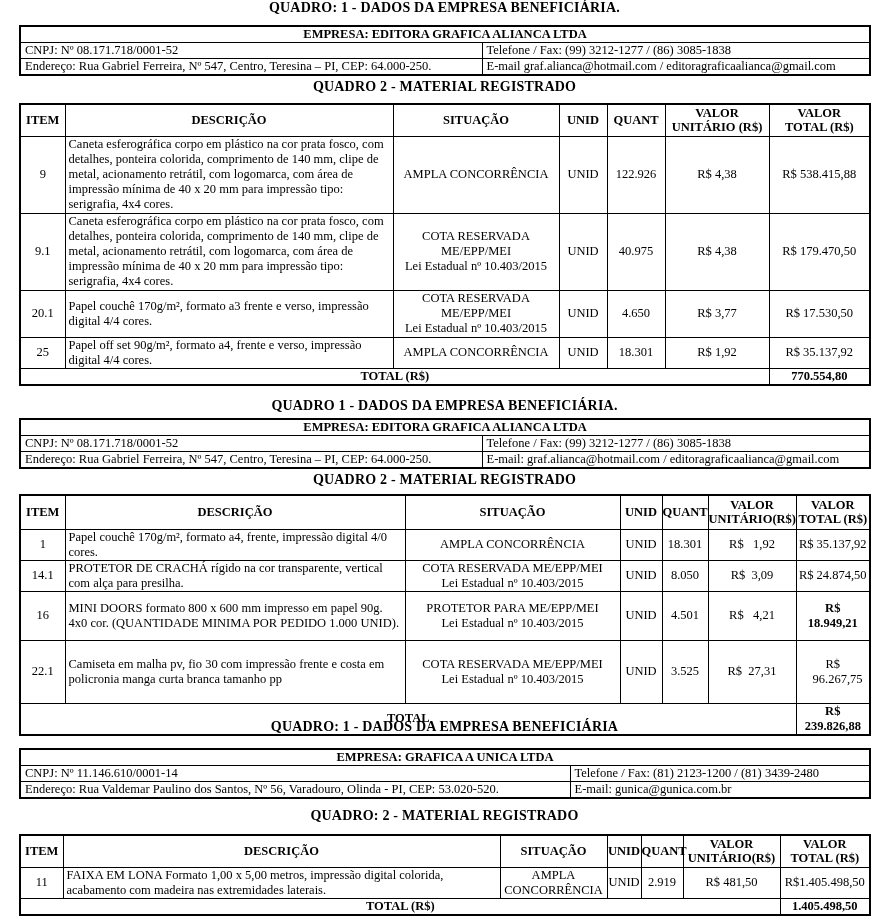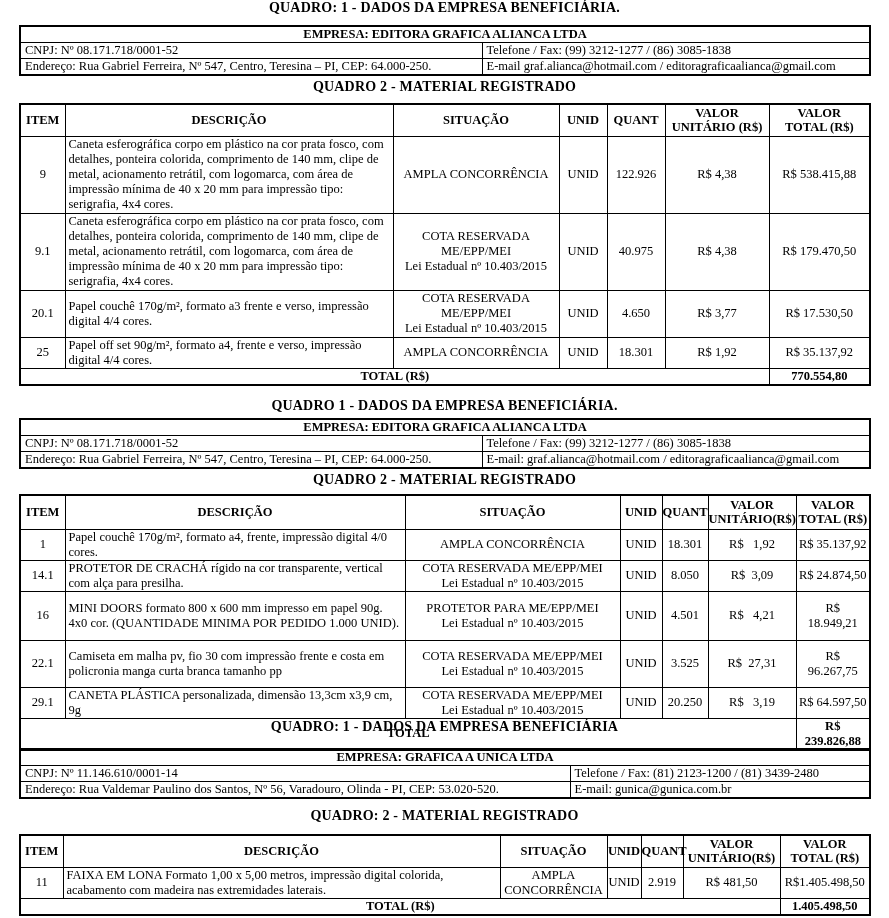--- a/index.html
+++ b/index.html
@@ -174,39 +174,30 @@
     <td class="c" style="white-space:pre;margin-top:44px;">R$  3,09</td>
     <td class="c" style="padding:0;">R$ 24.874,50</td>
   </tr>
   <tr style="height:45px;">
     <td class="c">16</td>
     <td class="desc">MINI DOORS formato 800 x 600 mm impresso em papel 90g. 4x0 cor. (QUANTIDADE MINIMA POR PEDIDO 1.000 UNID).</td>
     <td class="c"><span>PROTETOR PARA ME/EPP/MEI</span><br><span>Lei Estadual nº 10.403/2015</span></td>
     <td class="c" style="padding:0;">UNID</td>
     <td class="c" style="padding:0;">4.501</td>
     <td class="c" style="white-space:pre;margin-left:24px;">R$   4,21</td>
-    <td class="c" style="padding:9px;">R$ 18.949,21</td>
+    <td class="c" style="padding:9px;font-weight:bold;">R$ 18.949,21</td>
   </tr>
   <tr style="height:31px;">
     <td class="c">22.1</td>
     <td class="desc">Camiseta em malha pv, fio 30 com impressão frente e costa em policronia manga curta branca tamanho pp</td>
     <td class="c"><span>COTA RESERVADA ME/EPP/MEI</span><br><span>Lei Estadual nº 10.403/2015</span></td>
     <td class="c" style="padding:0;">UNID</td>
     <td class="c" style="padding:0;">3.525</td>
     <td class="c" style="white-space:pre;">R$  27,31</td>
-    <td class="c" style="padding:8px;">R$ 96.267,75</td>
-  </tr>
-  <tr style="height:31px;">
-    <td class="c">29.1</td>
-    <td class="desc">CANETA PLÁSTICA personalizada, dimensão 13,3cm x3,9 cm, 9g</td>
-    <td class="c"><span>COTA RESERVADA ME/EPP/MEI</span><br><span>Lei Estadual nº 10.403/2015</span></td>
-    <td class="c" style="padding:0;">UNID</td>
-    <td class="c" style="padding:0;">20.250</td>
-    <td class="c" style="white-space:pre;">R$   3,19</td>
-    <td class="c" style="padding:0;">R$ 64.597,50</td>
+    <td class="c" style="padding:16px;">R$ 96.267,75</td>
   </tr>
   <tr class="total-row" style="height:16px;">
     <td colspan="6" class="c">TOTAL</td>
     <td class="c" style="padding:0;">R$ 239.826,88</td>
   </tr>
 </tbody>
   </table>
 
 <div class="title" style="top:719px;">QUADRO: 1 - DADOS DA EMPRESA BENEFICIÁRIA</div>
 

